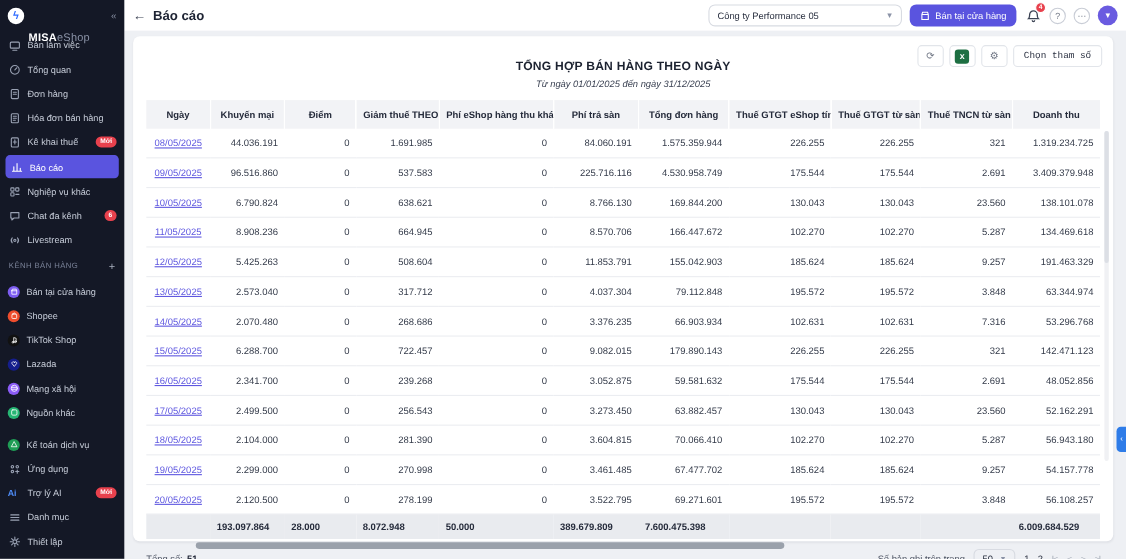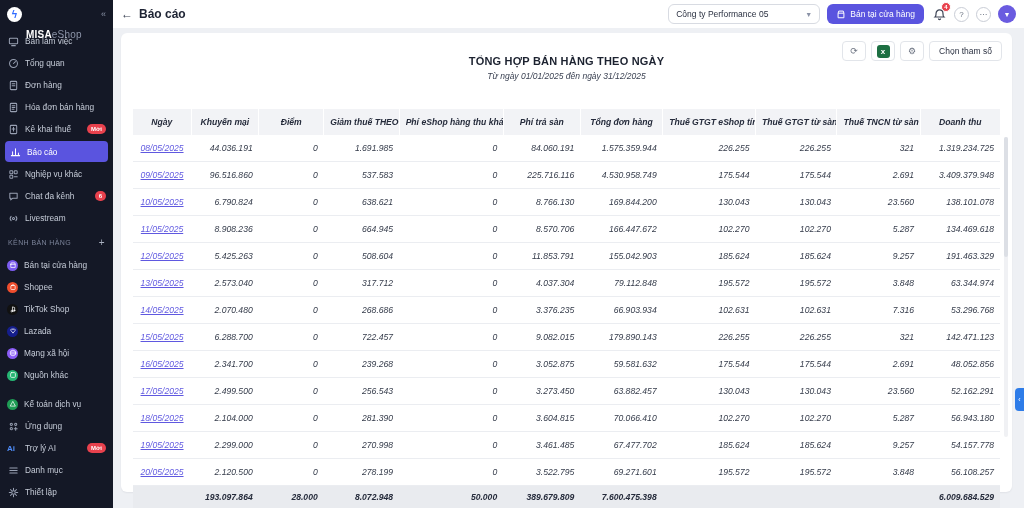--- a/index.html
+++ b/index.html
@@ -25,47 +25,47 @@
   .chan-dot svg { stroke:#fff; }
   .ai-ic { font-size:8px; font-weight:bold; color:#4f8df9; width:13px; margin-right:5px; }
   .sep-space { height:5px; }
 
   
   .main { position:absolute; left:113px; top:0; width:911px; height:508px; }
   .topbar { display:flex; align-items:center; height:28px; background:#fff; padding:0 8px; }
   .back-arrow { font-size:12px; color:#3a4152; margin-right:6px; cursor:pointer; }
   .page-title { font-size:12px; font-weight:bold; color:#1d2333; }
   .topbar-right { margin-left:auto; display:flex; align-items:center; gap:7px; }
-  .company-select { display:flex; align-items:center; border:1px solid #d8dbe2; border-radius:6px; height:20px; padding:0 7px; width:152px; font-size:8.5px; color:#2a3040; background:#fff; cursor:pointer; }
+  .company-select { display:flex; align-items:center; border:1px solid #d8dbe2; border-radius:6px; height:20px; padding:0 7px; width:176px; font-size:8.5px; color:#2a3040; background:#fff; cursor:pointer; }
   .company-select .chev { margin-left:auto; color:#8b93a7; font-size:7px; }
   .store-btn { display:flex; align-items:center; gap:4px; background:#5a54df; color:#fff; border:none; border-radius:6px; height:20px; padding:0 9px; font-size:8.5px; cursor:pointer; font-family:inherit; }
   .iconbtn { position:relative; width:16px; height:16px; display:flex; align-items:center; justify-content:center; cursor:pointer; color:#3c4354; }
   .iconbtn svg { stroke:#3c4354; }
   .bell-badge { position:absolute; top:-4px; right:-4px; background:#e8414d; color:#fff; border-radius:50%; width:10px; height:10px; font-size:6px; display:flex; align-items:center; justify-content:center; font-weight:bold; border:1px solid #fff; }
   .ring { width:15px; height:15px; border:1px solid #c9cdd6; border-radius:50%; font-size:8px; color:#6b7280; display:flex; align-items:center; justify-content:center; cursor:pointer; }
   .avatar { width:18px; height:18px; border-radius:50%; background:#6a5be0; color:#fff; font-size:7px; display:flex; align-items:center; justify-content:center; cursor:pointer; }
 
   
   .content { position:absolute; top:28px; left:0; right:0; bottom:0; background:#eef0f4; }
   .card { position:relative; background:#fff; border-radius:6px; margin:5px 12px 0 8px; height:459px; box-shadow:0 1px 2px rgba(20,25,40,.06); display:flex; flex-direction:column; }
   .card-toolbar { position:absolute; top:8px; right:10px; display:flex; gap:5px; }
   .tool-btn { height:20px; min-width:24px; border:1px solid #e2e5ea; border-radius:4px; background:#fff; display:flex; align-items:center; justify-content:center; font-size:9px; color:#6b7280; cursor:pointer; padding:0 4px; font-family:inherit; }
   .excel-chip { width:13px; height:13px; background:#1d6f42; border-radius:3px; color:#fff; font-size:8px; font-weight:bold; display:flex; align-items:center; justify-content:center; }
-  .params-btn { padding:0 9px; font-size:8.5px; color:#2a3040; }
+  .params-btn { padding:0 9px; font-size:8.5px; color:#2a3040;font-family:Liberation Mono, monospace; }
   .report-title { text-align:center; margin-top:22px; font-size:11px; font-weight:bold; color:#1c2230; letter-spacing:.2px; }
   .report-subtitle { text-align:center; margin-top:4px; font-size:8.5px; font-style:italic; color:#3a4152; }
 
-  .table-wrap { margin:28px 12px 0 12px; position:relative;font-style:italic; }
+  .table-wrap { margin:10px 12px 0 12px; position:relative; }
   table { width:100%; border-collapse:collapse; table-layout:fixed; font-size:8.6px; }
   thead th { background:#f2f3f6; color:#252b3b; font-weight:bold; padding:8px 6px; text-align:center; border-left:1px solid #fff; white-space:nowrap; overflow:hidden; }
   thead th:first-child { border-left:none; }
   tbody td { padding:8px 6px; border-bottom:1px solid #ebedf1; text-align:right; color:#333a49; white-space:nowrap; overflow:hidden; }
   tbody td.datecell { text-align:center; }
   tbody a.datelink { color:#5f58e0; text-decoration:underline; cursor:pointer; }
-  tfoot td { background:#e9ebef; font-weight:bold; color:#252b3b; padding:6px 6px; text-align:right; white-space:nowrap; }
+  tfoot td { background:#e9ebef; font-weight:bold; color:#252b3b; padding:6px 6px; text-align:left; white-space:nowrap; }
   .vscroll { position:absolute; right:-8px; top:28px; width:4px; height:300px; background:#f0f1f4; border-radius:2px; }
   .vscroll .vthumb { width:4px; height:120px; background:#dcdfe5; border-radius:2px; }
 
   .hscroll { margin:3px 12px 0 12px; height:6px; position:relative; }
   .hscroll .hthumb { position:absolute; left:45px; top:0; width:535px; height:6px; background:#9aa1ab; border-radius:3px; cursor:pointer; }
 
   .card-footer { margin-top:auto; display:flex; align-items:center; padding:6px 12px 8px 12px; font-size:8.5px; color:#4a5160; }
   .total-label { color:#4a5160; }
   .total-value { font-weight:bold; color:#1d2333; margin-left:4px; }
   .footer-right { margin-left:auto; display:flex; align-items:center; gap:8px; }

